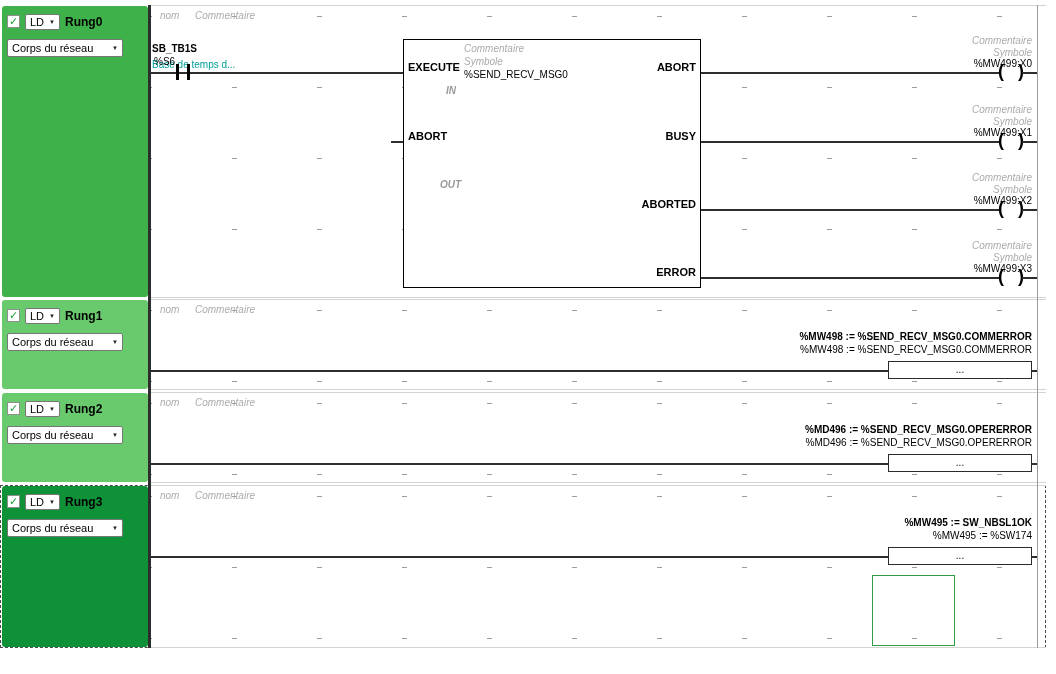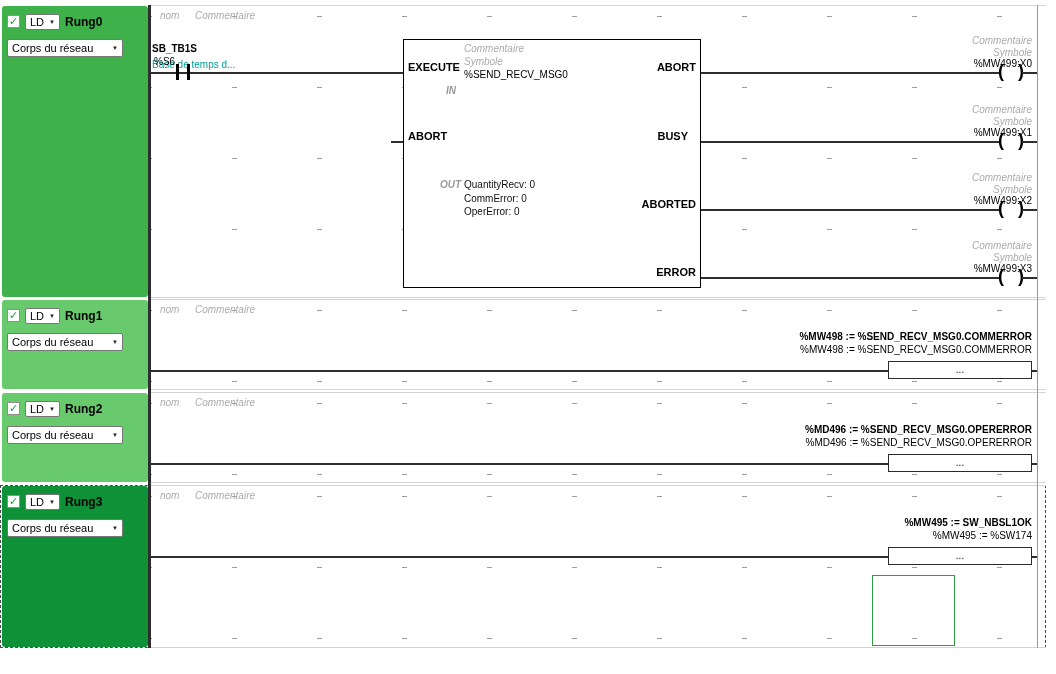--- a/index.html
+++ b/index.html
@@ -69,30 +69,25 @@
       </div>
       <div class="wire" style="left:243px;top:135px;width:12px;"></div>
 
       <div class="fblock" style="left:255px;top:33px;width:298px;height:249px;">
         <div class="glabel" style="left:60px;top:3px;">Commentaire</div>
         <div class="glabel" style="left:60px;top:16px;">Symbole</div>
         <div class="t" style="left:60px;top:29px;">%SEND_RECV_MSG0</div>
         <div class="pin" style="left:4px;top:21px;">EXECUTE</div>
         <div class="pin" style="left:4px;top:90px;">ABORT</div>
         <div class="pin" style="right:4px;top:21px;">ABORT</div>
-        <div class="pin" style="right:12px;top:90px;margin-left:44px;">BUSY</div>
+        <div class="pin" style="right:4px;top:90px;margin-left:44px;">BUSY</div>
         <div class="pin" style="right:4px;top:158px;">ABORTED</div>
         <div class="pin" style="right:4px;top:226px;">ERROR</div>
         <div class="io" style="left:42px;top:45px;">IN</div>
         <div class="io" style="left:36px;top:139px;">OUT</div>
-        <div class="params" style="left:60px;top:138px;">
-          <span>QuantityRecv: 0</span>
-          <span>CommError: 0</span>
-          <span>OperError: 0</span>
-        </div>
       </div>
 
       <div class="wire" style="left:553px;top:66px;width:299px;"></div>
       <div class="glabel" style="right:14px;top:29px;">Commentaire</div>
       <div class="glabel" style="right:14px;top:41px;">Symbole</div>
       <div class="t" style="right:14px;top:52px;">%MW499:X0</div>
       <div class="coil" style="left:850px;top:56px;">
           <span>(</span>
           <span>)</span>
         </div>

